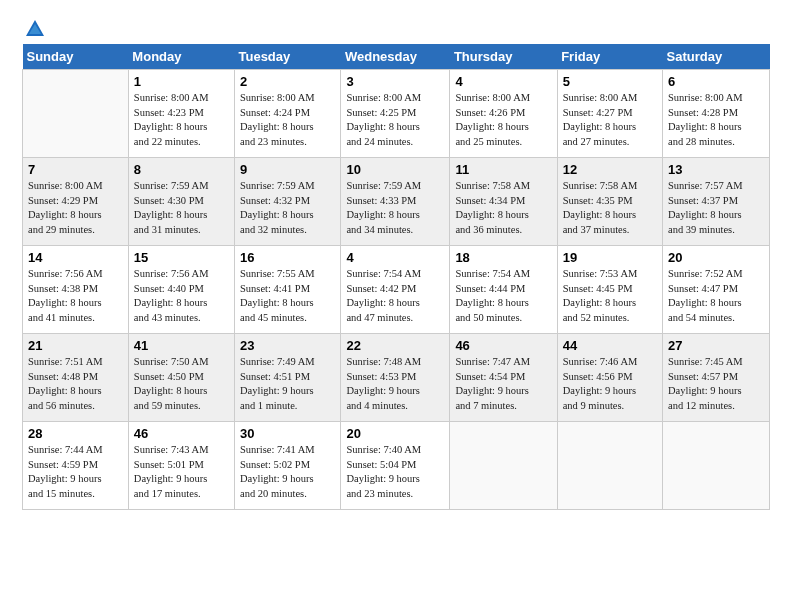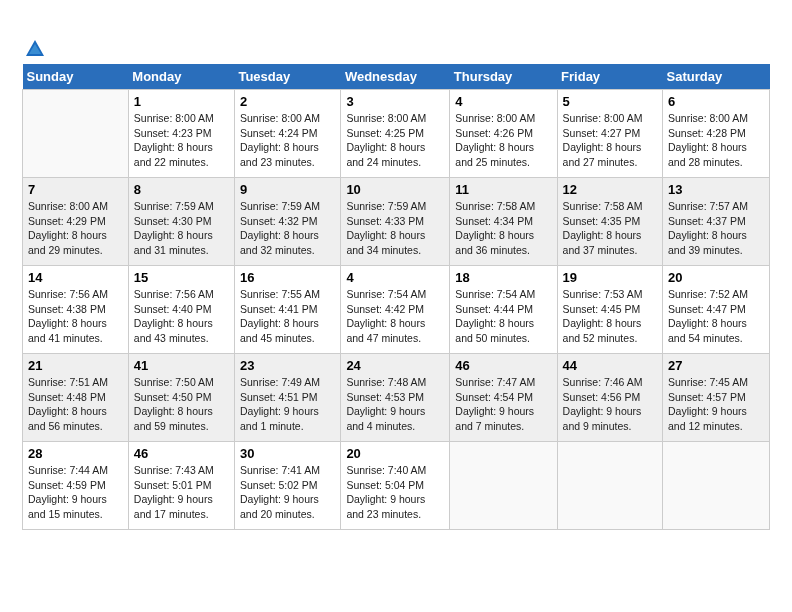--- a/index.html
+++ b/index.html
@@ -6,21 +6,20 @@
     body {
       font-family: Arial, sans-serif;
       background: #fff;
       width: 792px;
       height: 612px;
       overflow: hidden;
     }
     .page {
       width: 792px;
       padding: 18px 22px 10px 22px;
-      margin-top: 20px;
     }
     .header-row {
       display: flex;
       align-items: flex-start;
       justify-content: space-between;
       margin-bottom: 10px;
     }
     .logo {
       display: flex;
       flex-direction: column;
@@ -85,20 +84,21 @@
     .day-num {
       font-weight: bold;
       font-size: 13px;
       display: block;
       margin-bottom: 2px;
     }
     .day-info {
       font-size: 10.5px;
       color: #222;
       line-height: 1.4;
+      font-family: Liberation Serif, serif;
     }
     .empty-cell {
       background: #f9f9f9 !important;
     }
     tbody tr:nth-child(odd) td {
       background: #fff;
     }
     tbody tr:nth-child(even) td {
       background: #efefef;
     }
@@ -232,21 +232,21 @@
           </td>
           <td>
             <span class="day-num">41</span>
             <div class="day-info">Sunrise: 7:50 AM<br>Sunset: 4:50 PM<br>Daylight: 8 hours<br>and 59 minutes.</div>
           </td>
           <td>
             <span class="day-num">23</span>
             <div class="day-info">Sunrise: 7:49 AM<br>Sunset: 4:51 PM<br>Daylight: 9 hours<br>and 1 minute.</div>
           </td>
           <td>
-            <span class="day-num">24</span>
+            <span class="day-num">22</span>
             <div class="day-info">Sunrise: 7:48 AM<br>Sunset: 4:53 PM<br>Daylight: 9 hours<br>and 4 minutes.</div>
           </td>
           <td>
             <span class="day-num">46</span>
             <div class="day-info">Sunrise: 7:47 AM<br>Sunset: 4:54 PM<br>Daylight: 9 hours<br>and 7 minutes.</div>
           </td>
           <td>
             <span class="day-num">44</span>
             <div class="day-info">Sunrise: 7:46 AM<br>Sunset: 4:56 PM<br>Daylight: 9 hours<br>and 9 minutes.</div>
           </td>

